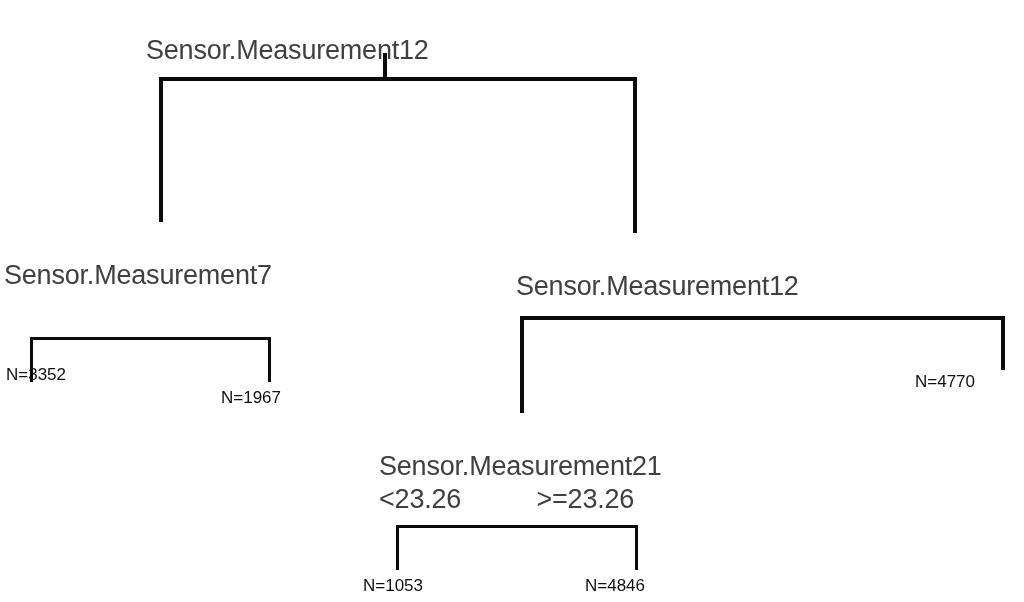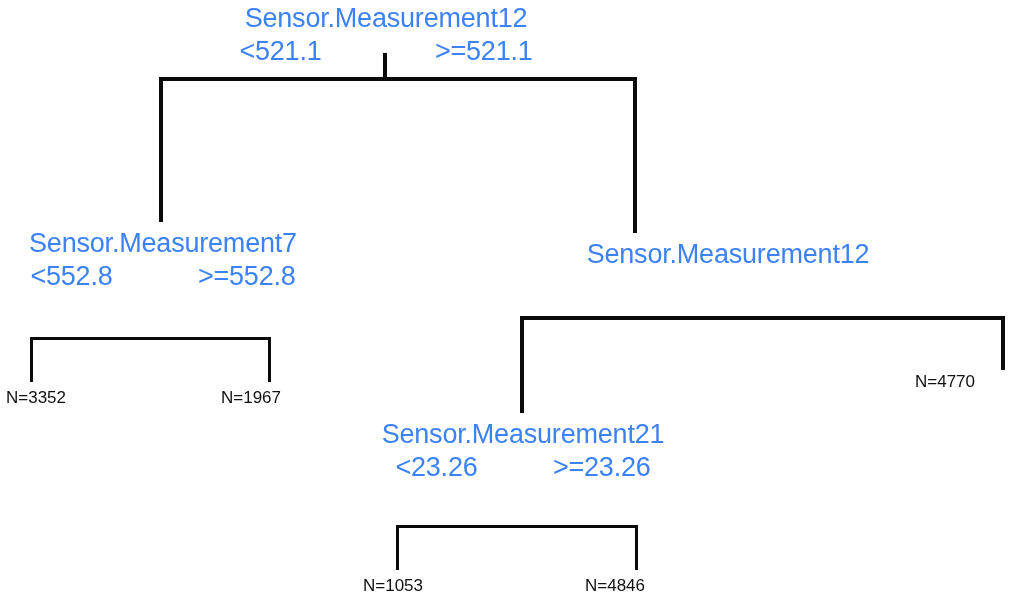--- a/index.html
+++ b/index.html
@@ -13,23 +13,24 @@
     width: 1024px;
     height: 602px;
     background: #ffffff;
     overflow: hidden;
     font-family: "Liberation Sans", sans-serif;
     color: #111111;
   }
   
   .node {
     position: absolute;
-    text-align: center;
+    text-align: left;
     white-space: nowrap;
-    color: #3b82f6;
+    color: #404040;
+    margin-top: 32px;
   }
   .node .feature {
     display: block;
     font-family: "Liberation Sans", sans-serif;
     font-size: 27px;
     line-height: 32px;
     letter-spacing: -0.2px;
     font-weight: 400;
   }
   .node .cond-row {
@@ -68,67 +69,59 @@
   .thin-h { height: 3px; }
   .thin-v { width: 3px; }
 </style>
 </head>
 <body>
 
 <div id="canvas">
 
   <div class="node" style="left:146px; top:2px; width:480px;">
     <span class="feature">Sensor.Measurement12</span>
-    <span class="cond-row">
-      <span class="cond-left" style="margin-right:106px;">&lt;521.1</span>
-      <span class="cond-right">&gt;=521.1</span>
-    </span>
   </div>
 
   <div class="vline" style="left:383px; top:53px; height:28px;"></div>
 
   <div class="hline" style="left:159px; top:77px; width:478px;"></div>
 
   <div class="vline" style="left:159px; top:77px; height:145px;"></div>
 
   <div class="vline" style="left:633px; top:77px; height:156px;"></div>
 
   <div class="node" style="left:4px; top:227px; width:318px;">
     <span class="feature">Sensor.Measurement7</span>
-    <span class="cond-row">
-      <span class="cond-left" style="margin-right:78px;">&lt;552.8</span>
-      <span class="cond-right">&gt;=552.8</span>
-    </span>
   </div>
 
   <div class="hline thin-h" style="left:30px; top:337px; width:241px;"></div>
   <div class="vline thin-v" style="left:30px; top:337px; height:45px;"></div>
   <div class="vline thin-v" style="left:268px; top:337px; height:45px;"></div>
 
-  <div class="leaf" style="left:6px; top:388px;">
+  <div class="leaf" style="left:6px; top:365px;">
     <span>N=3352</span>
   </div>
 
   <div class="leaf" style="left:221px; top:388px;">
     <span>N=1967</span>
   </div>
 
   <div class="node" style="left:516px; top:238px; width:424px;">
     <span class="feature">Sensor.Measurement12</span>
   </div>
 
   <div class="hline" style="left:520px; top:316px; width:485px;"></div>
   <div class="vline" style="left:520px; top:316px; height:97px;"></div>
   <div class="vline" style="left:1001px; top:316px; height:54px;"></div>
 
   <div class="leaf" style="left:915px; top:372px;">
     <span>N=4770</span>
   </div>
 
-  <div class="node" style="left:363px; top:418px; width:320px;">
+  <div class="node" style="left:379px; top:418px; width:320px;">
     <span class="feature">Sensor.Measurement21</span>
     <span class="cond-row">
       <span class="cond-left" style="margin-right:68px;">&lt;23.26</span>
       <span class="cond-right">&gt;=23.26</span>
     </span>
   </div>
 
   <div class="hline thin-h" style="left:396px; top:525px; width:242px;"></div>
   <div class="vline thin-v" style="left:396px; top:525px; height:45px;"></div>
   <div class="vline thin-v" style="left:635px; top:525px; height:45px;"></div>

